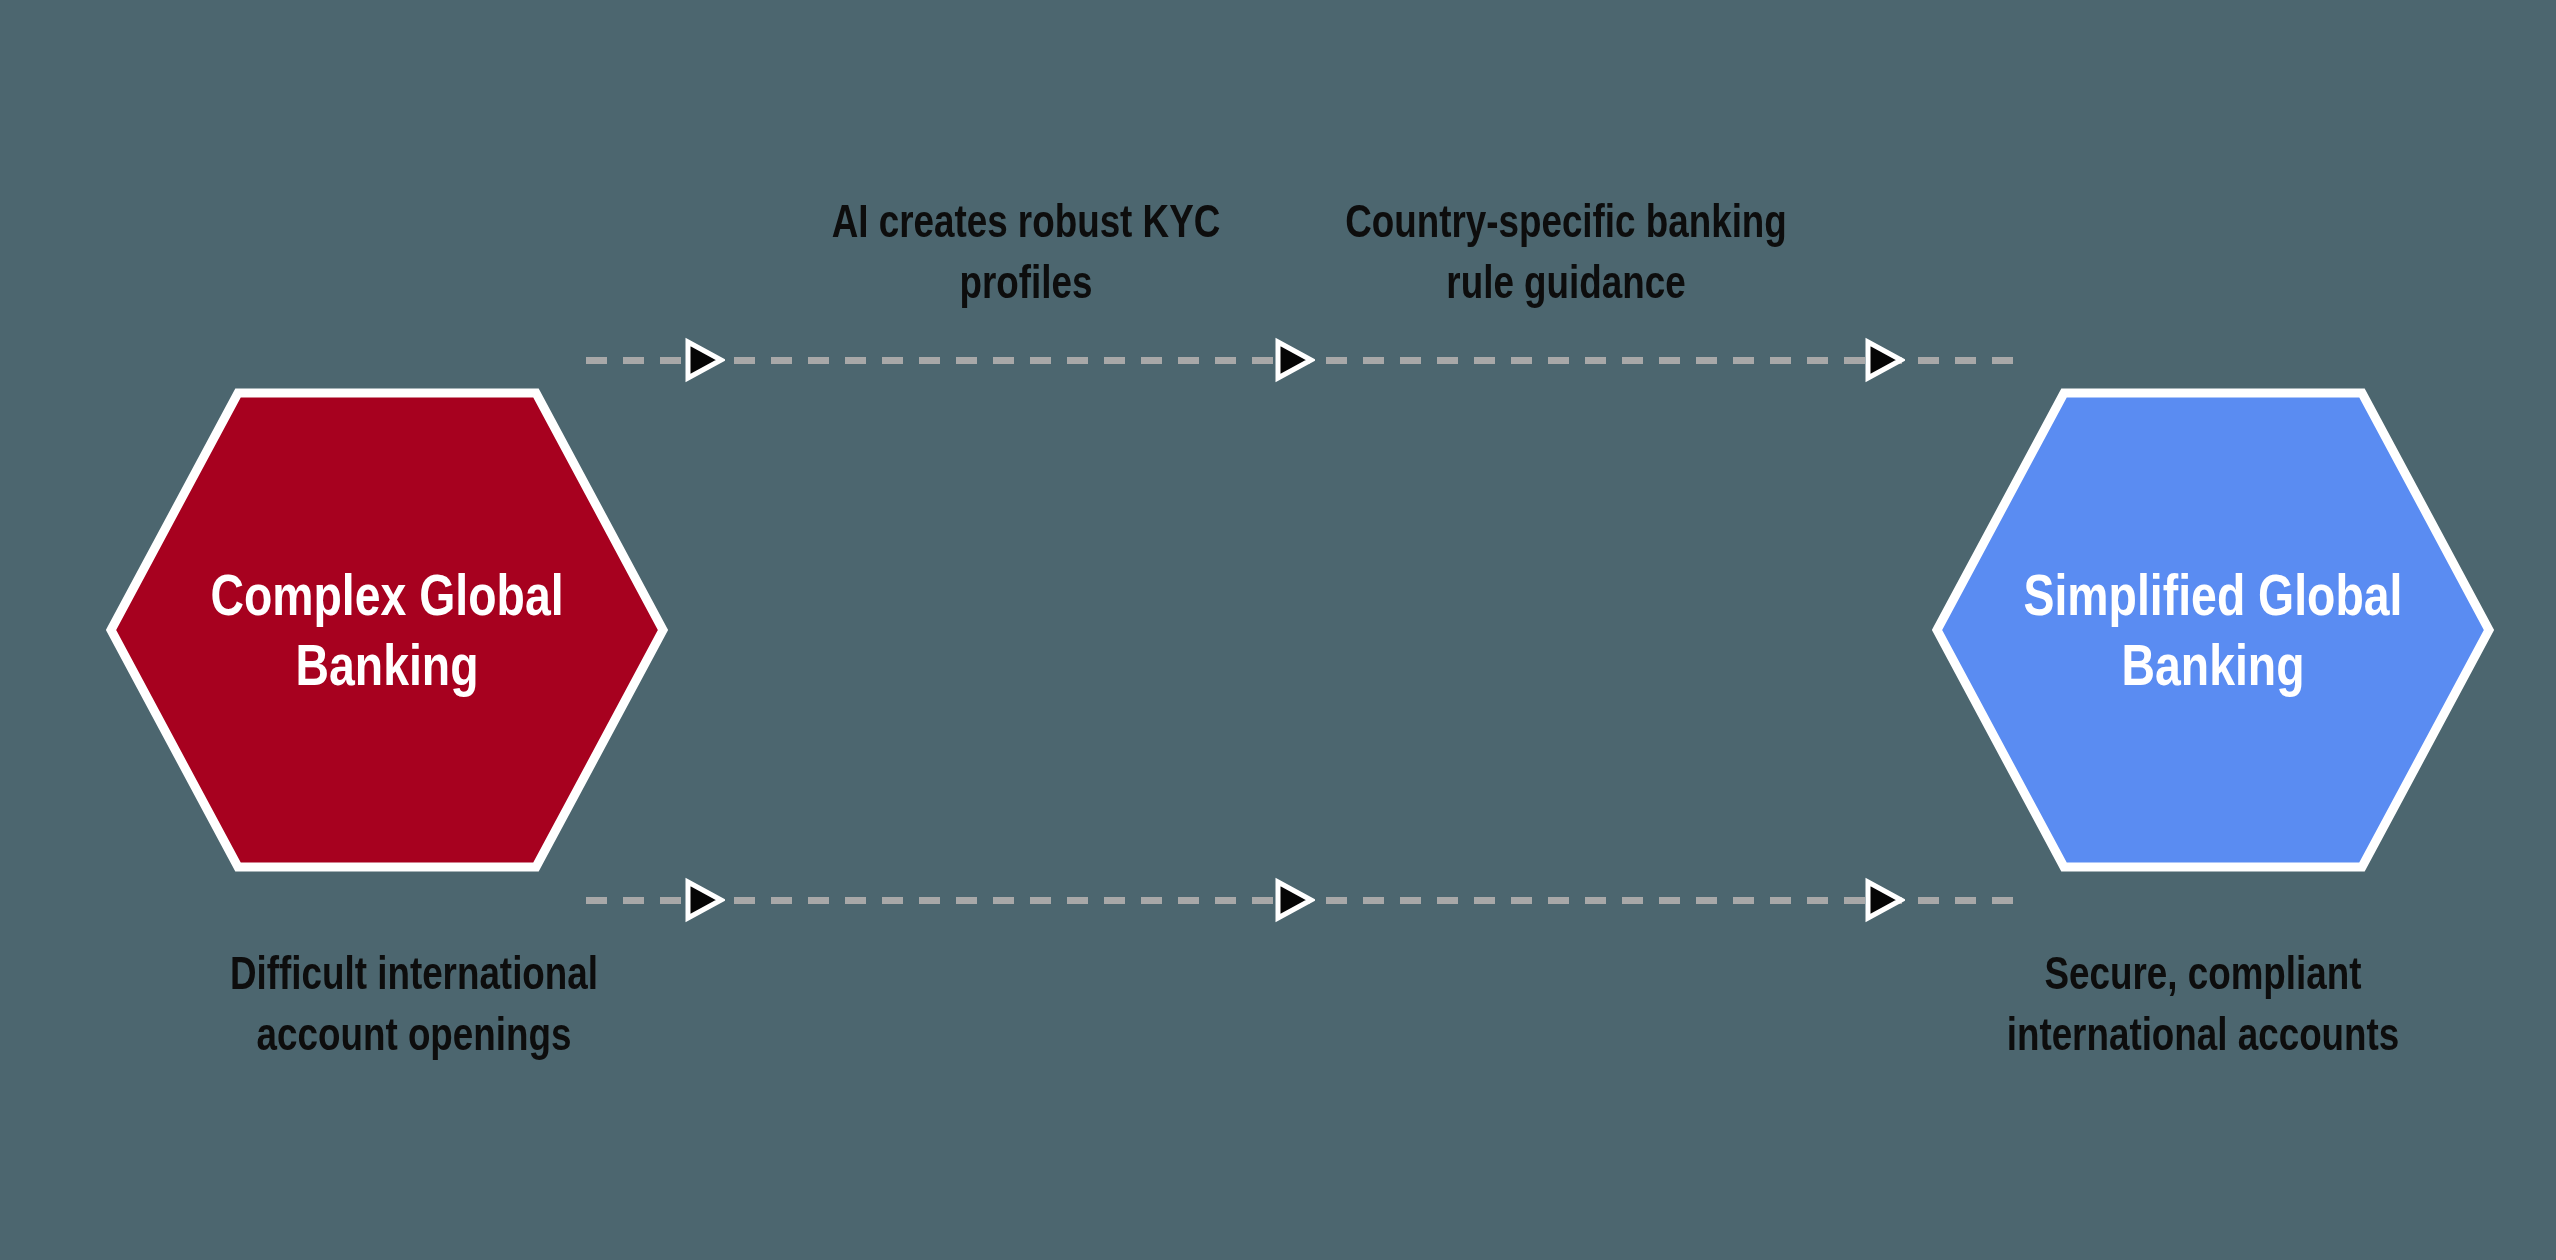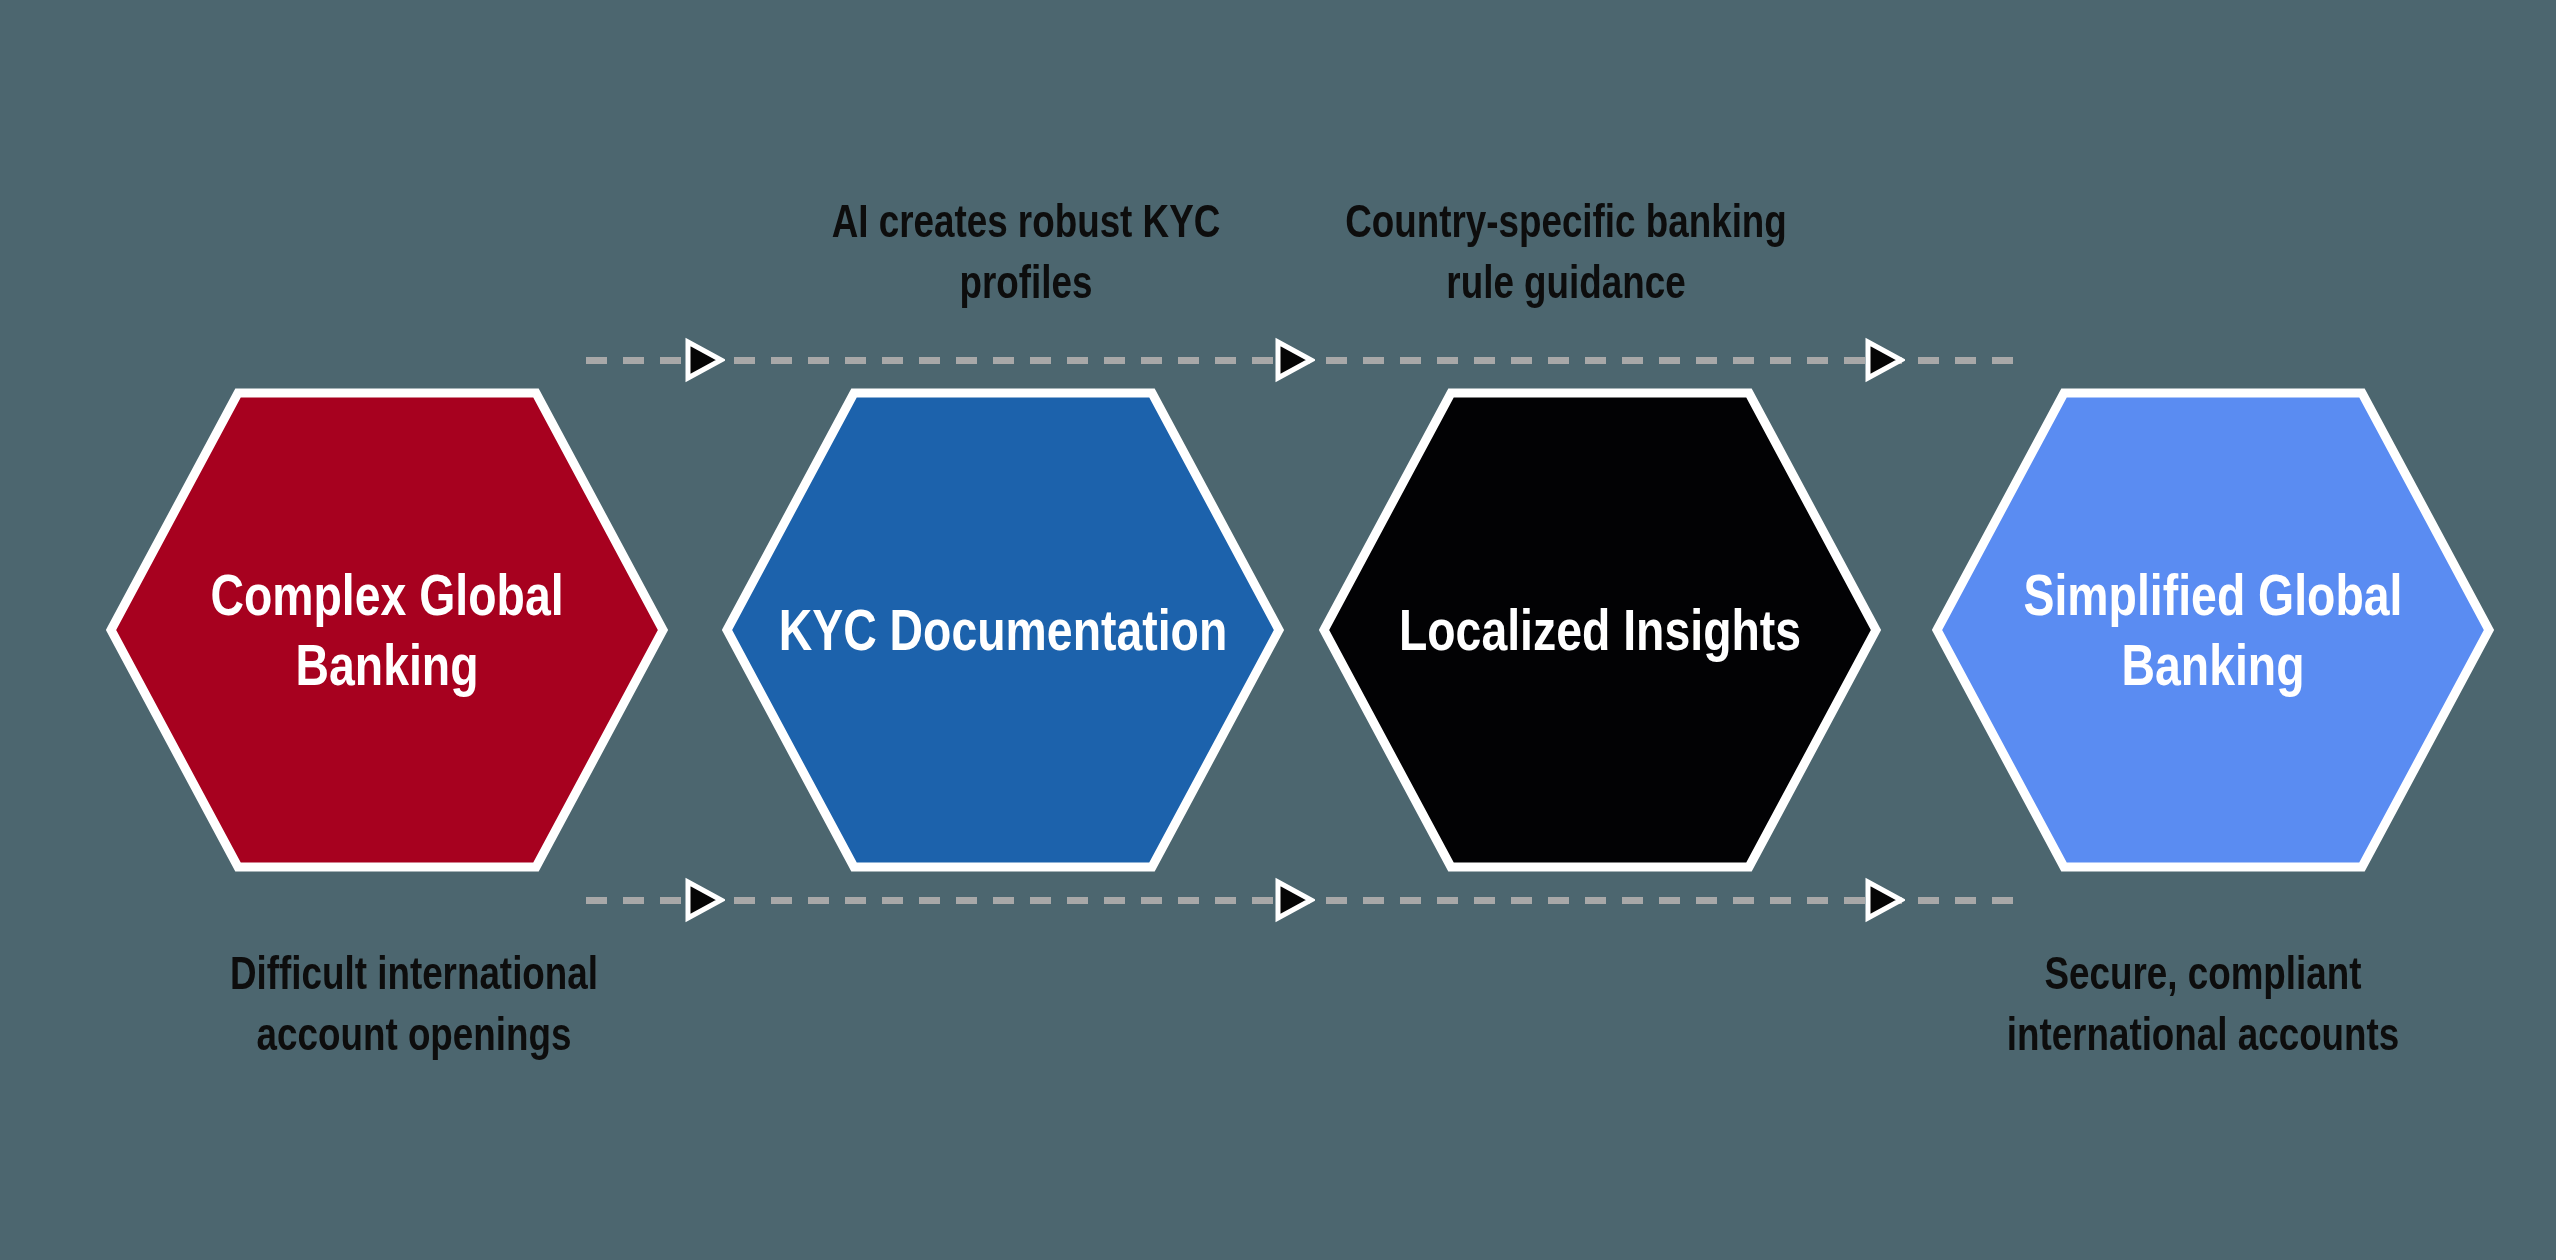--- a/index.html
+++ b/index.html
@@ -146,37 +146,21 @@
   <div class="hex-node hex-1">
     <svg viewBox="0 0 552 474">
       <polygon points="0,237 127,0 425,0 552,237 425,474 127,474" stroke-width="9" fill="#a7011f" stroke="#ffffff"></polygon>
     </svg>
     <div class="hex-label">
       <div>Complex Global</div>
       <div>Banking</div>
     </div>
   </div>
 
-  <div class="hex-node hex-2">
-    <svg viewBox="0 0 552 474">
-      <polygon points="0,237 127,0 425,0 552,237 425,474 127,474" stroke-width="9" fill="#1c62ac" stroke="#ffffff"></polygon>
-    </svg>
-    <div class="hex-label">
-      <div>KYC Documentation</div>
-    </div>
-  </div>
 
-  <div class="hex-node hex-3">
-    <svg viewBox="0 0 552 474">
-      <polygon points="0,237 127,0 425,0 552,237 425,474 127,474" stroke-width="9" fill="#020204" stroke="#ffffff"></polygon>
-    </svg>
-    <div class="hex-label">
-      <div>Localized Insights</div>
-    </div>
-  </div>
 
   <div class="hex-node hex-4">
     <svg viewBox="0 0 552 474">
       <polygon points="0,237 127,0 425,0 552,237 425,474 127,474" stroke-width="9" fill="#5a8cf2" stroke="#ffffff"></polygon>
     </svg>
     <div class="hex-label">
       <div>Simplified Global</div>
       <div>Banking</div>
     </div>
   </div>

